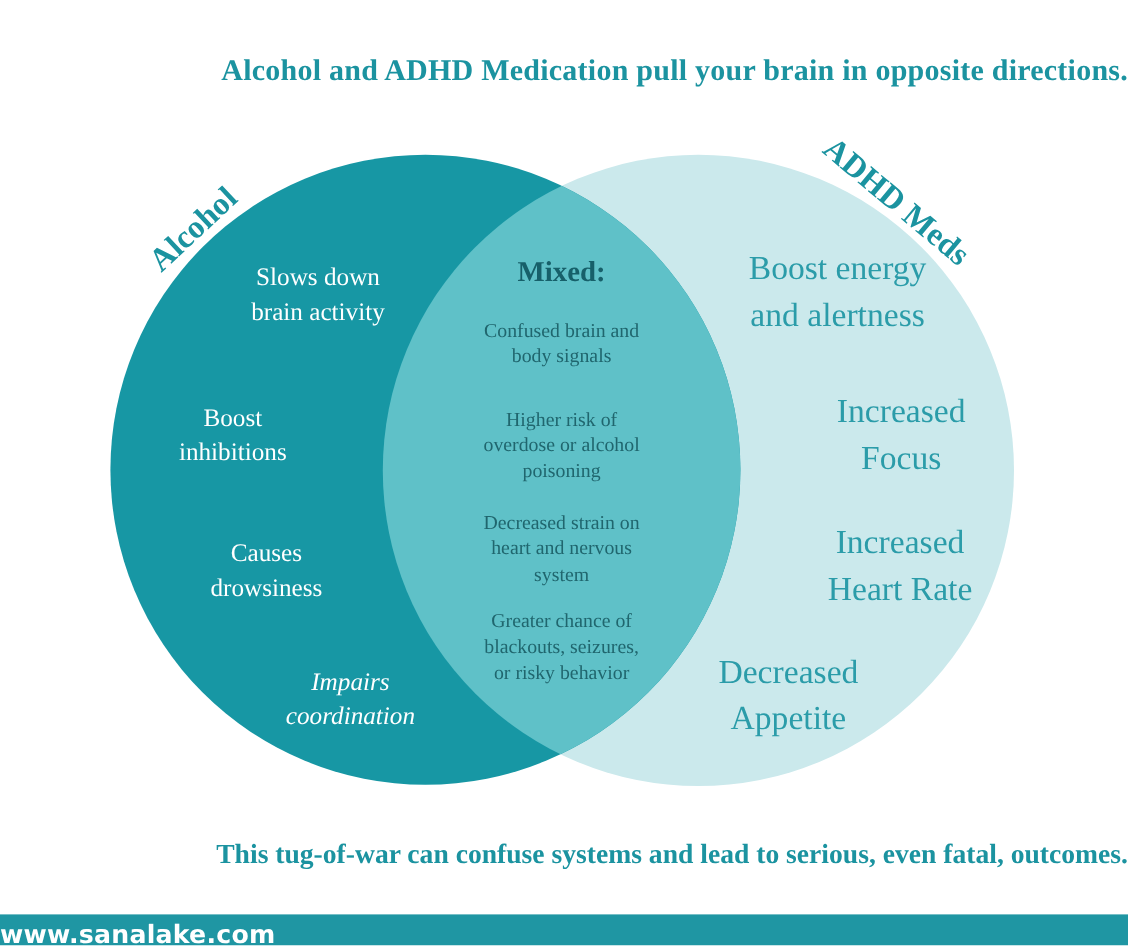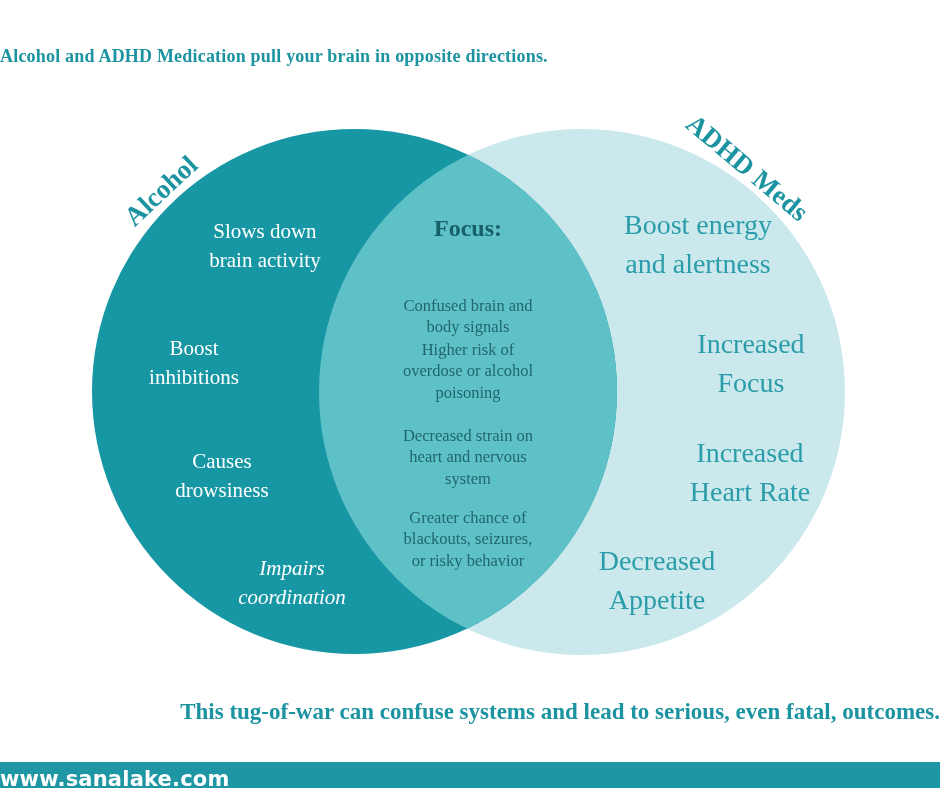--- a/index.html
+++ b/index.html
@@ -7,22 +7,22 @@
     position: relative;
     width: 940px;
     height: 788px;
     background: #ffffff;
     overflow: hidden;
     font-family: "Liberation Serif", "DejaVu Serif", serif;
   }
   .title {
     position: absolute;
     left: 0; right: 0; top: 46px;
-    text-align: left;
-    font-size: 18px;
+    text-align: right;
+    font-size: 25px;
     font-weight: bold;
     color: var(--accent);
     letter-spacing: 0.2px;
   }
   .venn-svg { position: absolute; left: 0; top: 0; }
   .c-left   { fill: var(--left-circle); }
   .c-right  { fill: var(--right-circle); }
   .c-overlap{ fill: var(--overlap); }
 
   .rot-label {
@@ -49,21 +49,21 @@
     transform: translate(-50%,-50%);
     color: var(--mixed-heading);
     font-size: 24px;
     font-weight: bold;
   }
   .pos-l1 { left: 265px; top: 246px; }
   .pos-l2 { left: 194px; top: 363px; }
   .pos-l3 { left: 222px; top: 476px; }
   .pos-l4 { left: 292px; top: 583px; font-style: italic; }
   .pos-mh { left: 468px; top: 228px; }
-  .pos-m1 { left: 468px; top: 316px; }
+  .pos-m1 { left: 468px; top: 286px; }
   .pos-m2 { left: 468px; top: 371px; }
   .pos-m3 { left: 468px; top: 457px; }
   .pos-m4 { left: 468px; top: 539px; }
   .pos-r1 { left: 698px; top: 244px; }
   .pos-r2 { left: 751px; top: 363px; }
   .pos-r3 { left: 750px; top: 472px; }
   .pos-r4 { left: 657px; top: 580px; }
 
   .tagline {
     position: absolute;
@@ -114,21 +114,21 @@
 
   <div class="item left-item pos-l1">Slows down
 brain activity</div>
   <div class="item left-item pos-l2">Boost
 inhibitions</div>
   <div class="item left-item pos-l3">Causes
 drowsiness</div>
   <div class="item left-item pos-l4">Impairs
 coordination</div>
 
-  <div class="mid-heading pos-mh">Focus:</div>
+  <div class="mid-heading pos-mh">Mixed:</div>
   <div class="item mid-item pos-m1">Confused brain and
 body signals</div>
   <div class="item mid-item pos-m2">Higher risk of
 overdose or alcohol
 poisoning</div>
   <div class="item mid-item pos-m3">Decreased strain on
 heart and nervous
 system</div>
   <div class="item mid-item pos-m4">Greater chance of
 blackouts, seizures,

